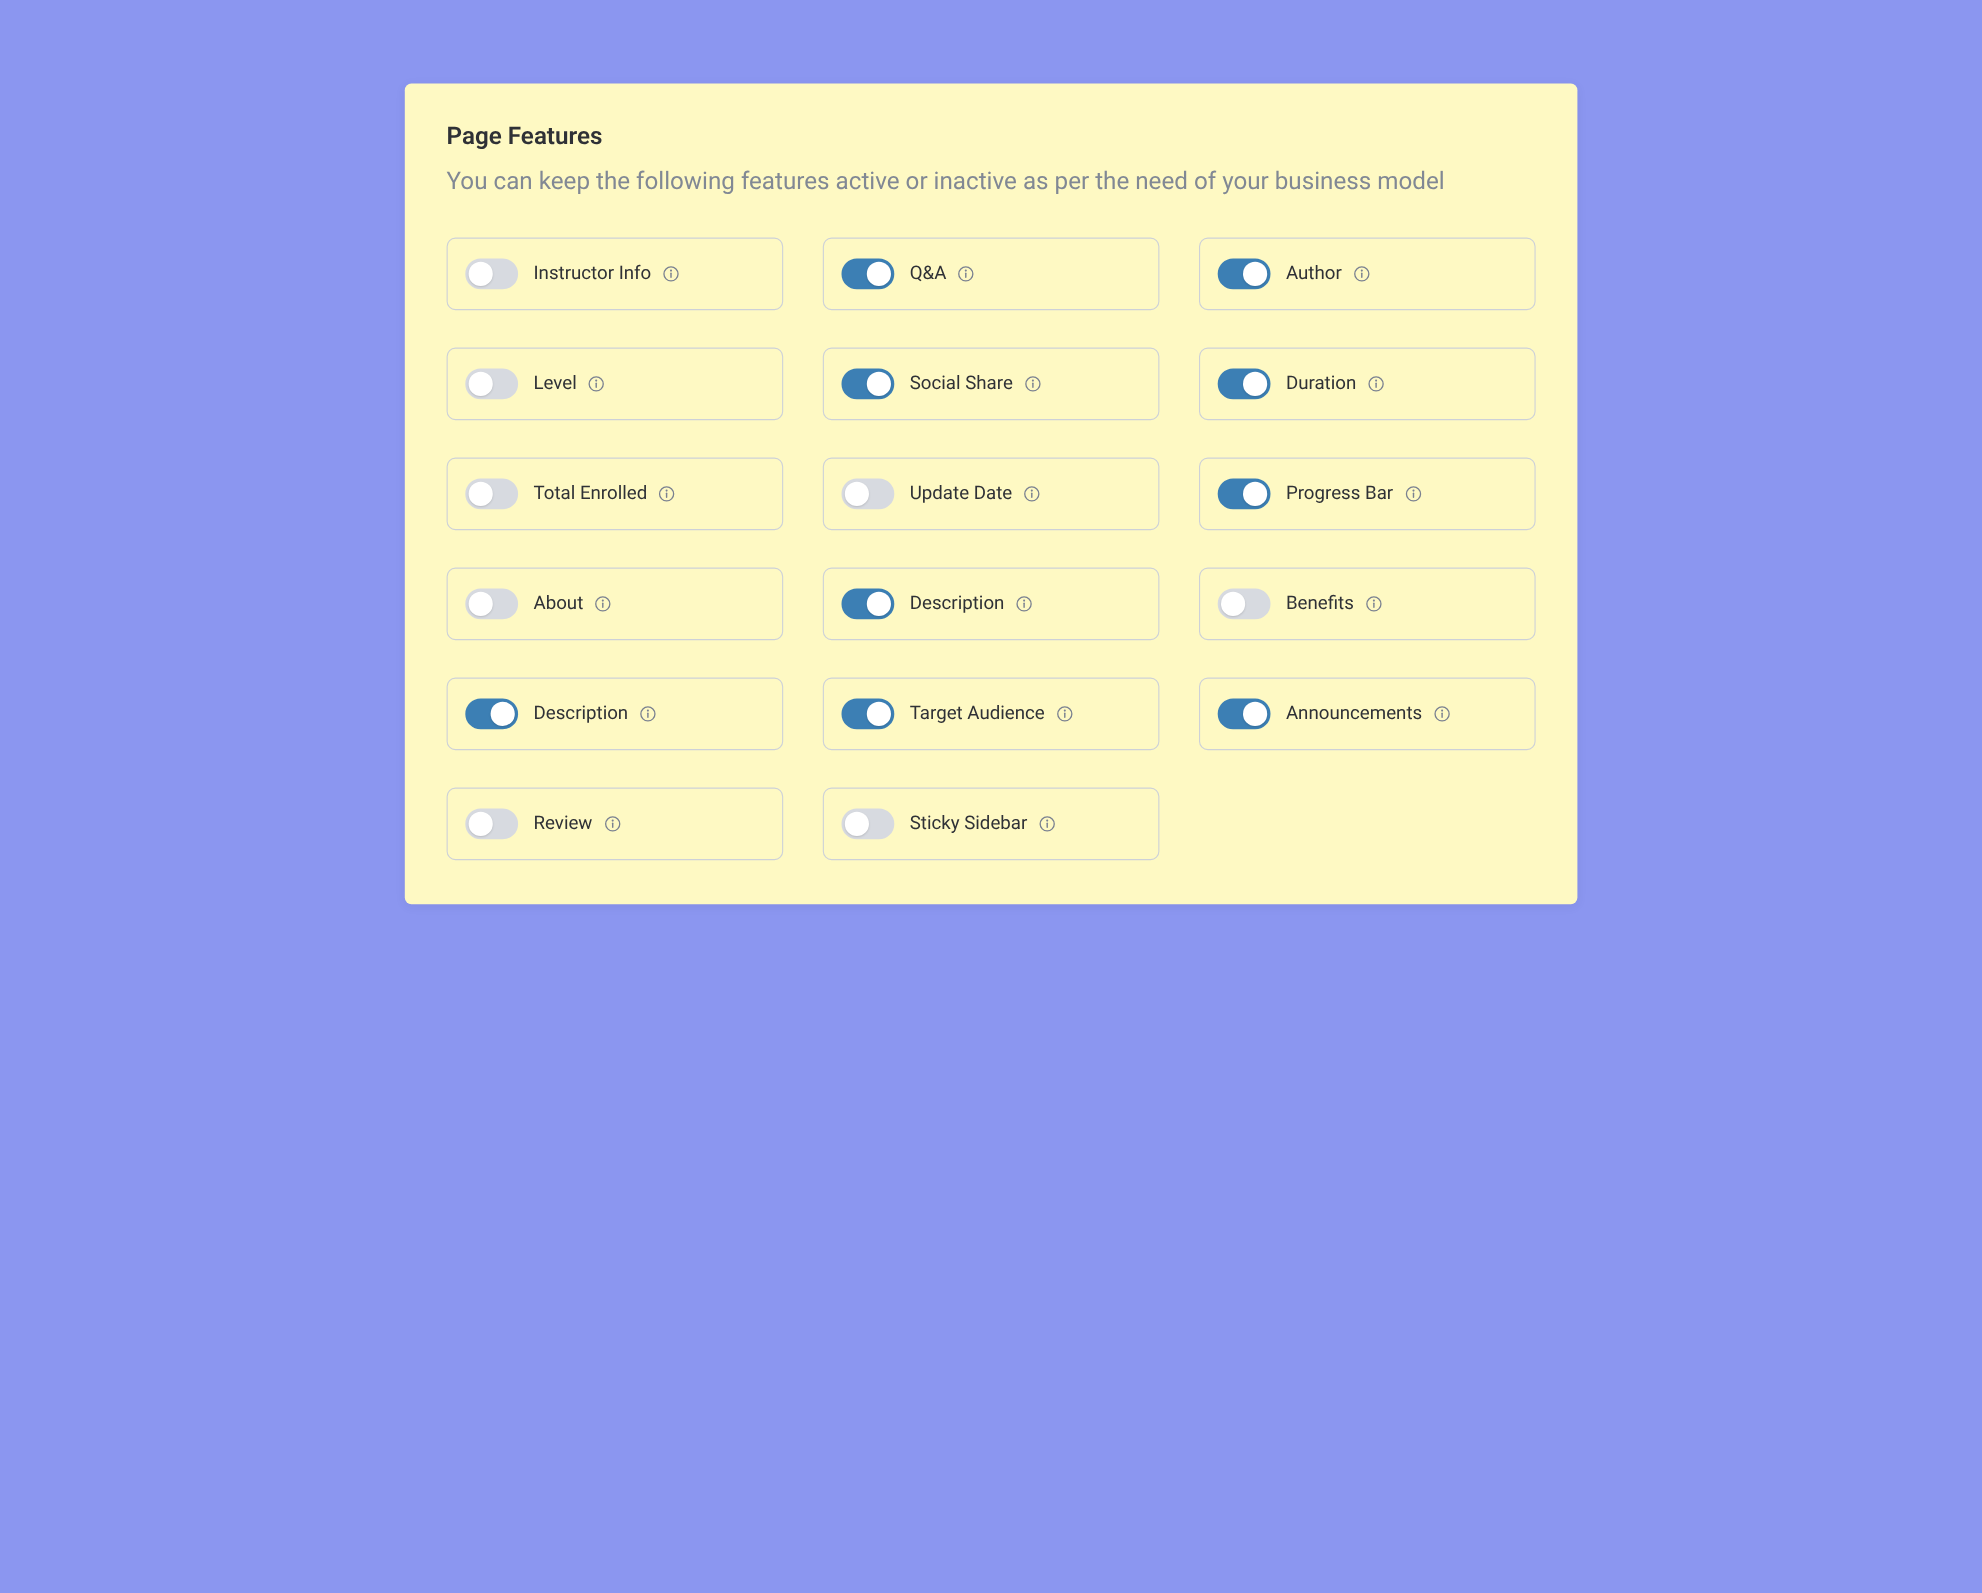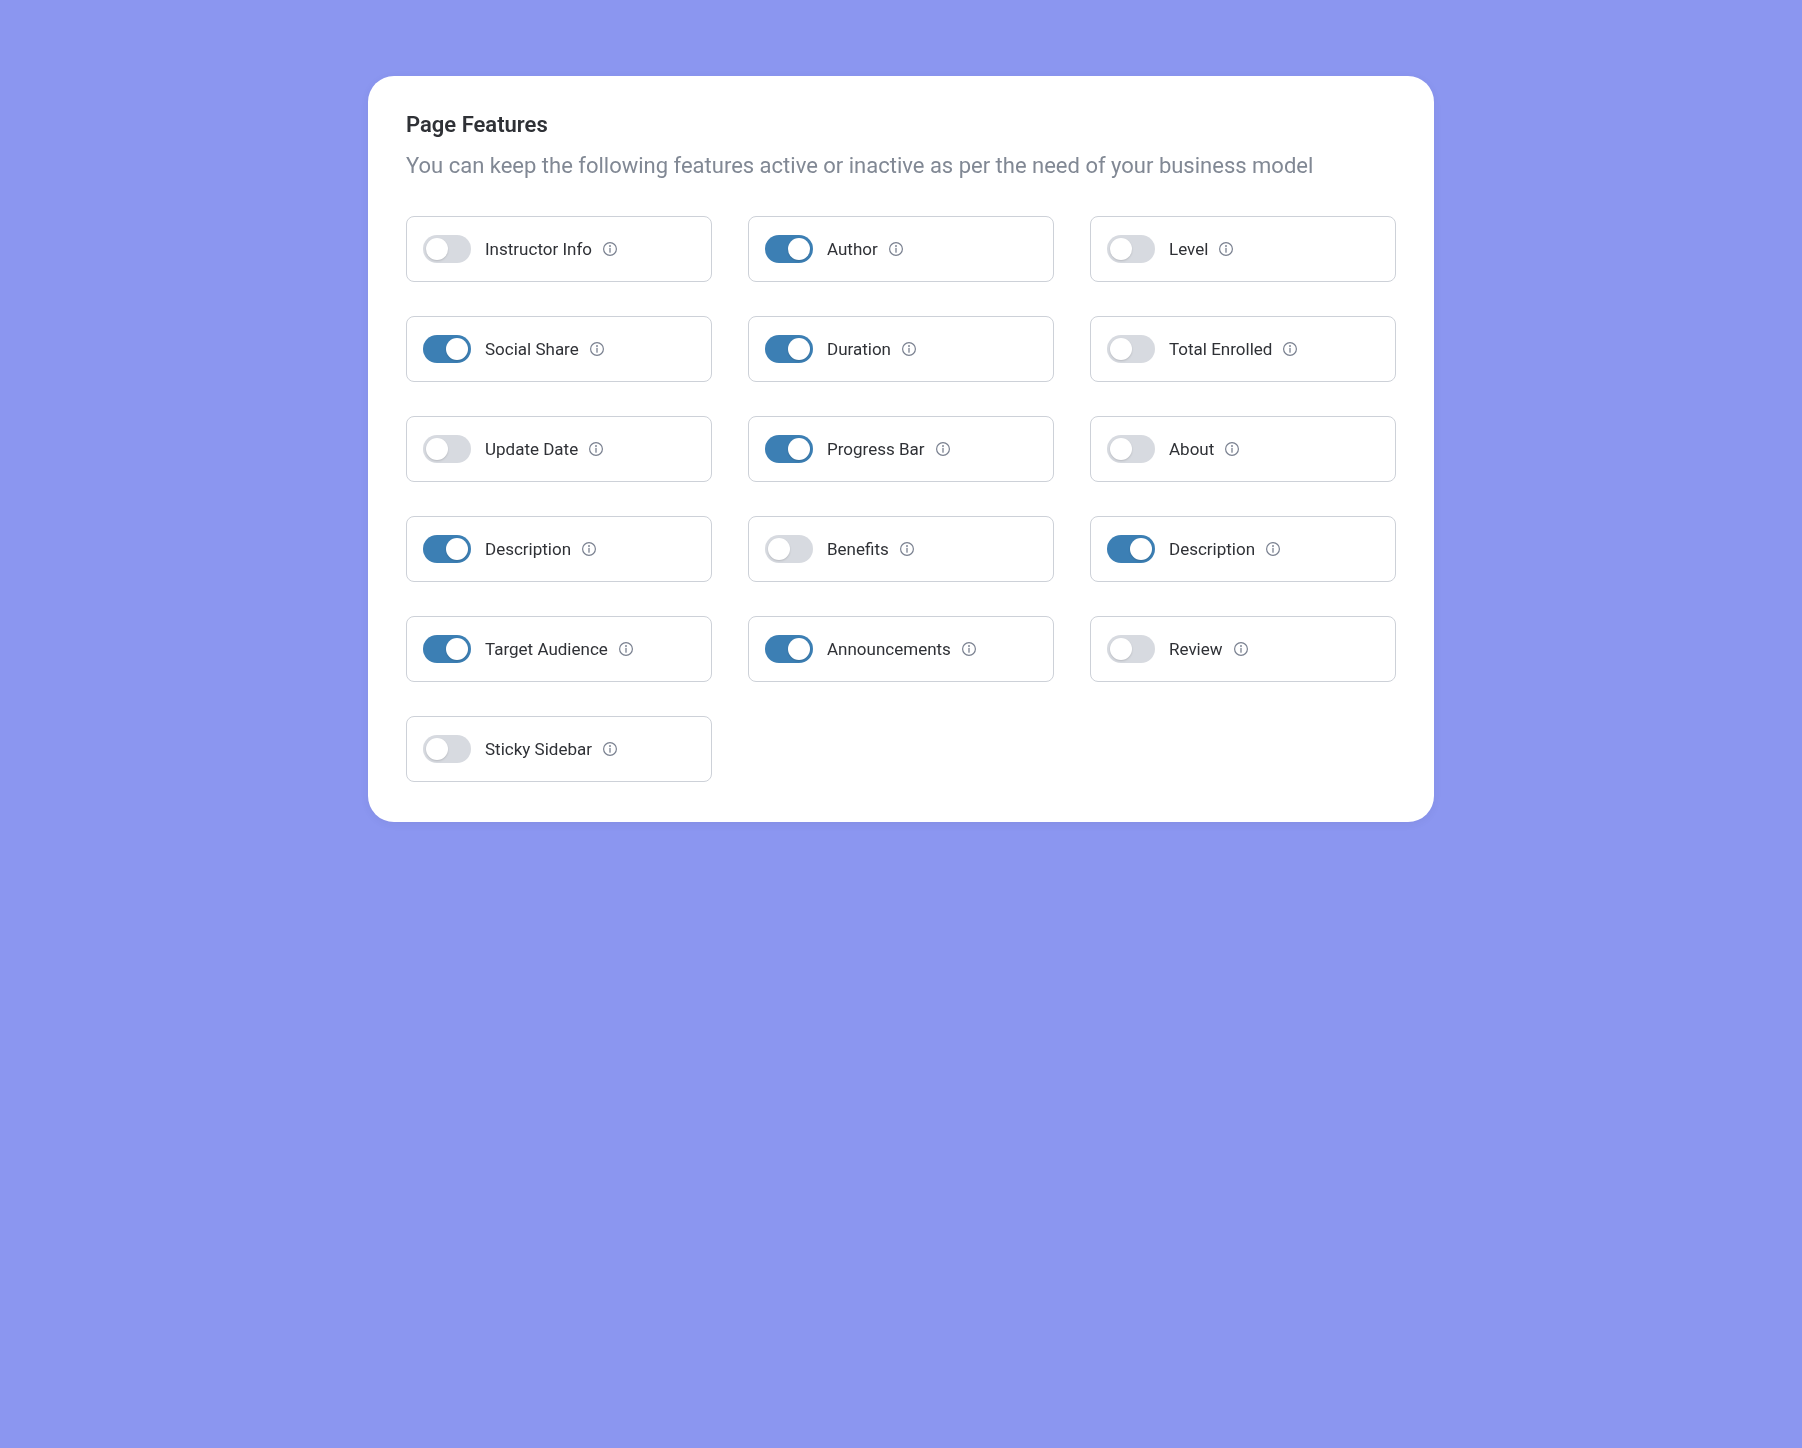--- a/index.html
+++ b/index.html
@@ -3,22 +3,22 @@
 <meta charset="utf-8">
 <style>
   * { box-sizing: border-box; margin: 0; padding: 0; }
   body {
     background: #8b96f0;
     font-family: -apple-system, BlinkMacSystemFont, "Segoe UI", Roboto, Helvetica, Arial, sans-serif;
     padding: 76px;
     min-height: 100vh;
   }
   .panel {
-    background: #ffffff;
-    border-radius: 26px;
+    background: #fef9c3;
+    border-radius: 6px;
     padding: 36px 38px 40px 38px;
     box-shadow: 0 2px 10px rgba(0,0,0,0.05);
     max-width: 1066px;
     margin: 0 auto;
   }
   .panel-title {
     font-size: 22px;
     font-weight: 600;
     color: #2f3136;
     margin-bottom: 16px;
@@ -95,20 +95,33 @@
             <circle cx="8" cy="8" r="6.4" stroke="#7a8190" stroke-width="1.2"></circle>
             <circle cx="8" cy="5" r="0.95" fill="#7a8190"></circle>
             <rect x="7.35" y="6.8" width="1.3" height="5" rx="0.65" fill="#7a8190"></rect>
           </svg>
         </span>
       </div>
       <div class="feature-card">
         <div class="toggle on">
           <div class="knob"></div>
         </div>
+        <span class="feature-label">Q&amp;A</span>
+        <span class="info-icon">
+          <svg width="16" height="16" viewBox="0 0 16 16" fill="none">
+            <circle cx="8" cy="8" r="6.4" stroke="#7a8190" stroke-width="1.2"></circle>
+            <circle cx="8" cy="5" r="0.95" fill="#7a8190"></circle>
+            <rect x="7.35" y="6.8" width="1.3" height="5" rx="0.65" fill="#7a8190"></rect>
+          </svg>
+        </span>
+      </div>
+      <div class="feature-card">
+        <div class="toggle on">
+          <div class="knob"></div>
+        </div>
         <span class="feature-label">Author</span>
         <span class="info-icon">
           <svg width="16" height="16" viewBox="0 0 16 16" fill="none">
             <circle cx="8" cy="8" r="6.4" stroke="#7a8190" stroke-width="1.2"></circle>
             <circle cx="8" cy="5" r="0.95" fill="#7a8190"></circle>
             <rect x="7.35" y="6.8" width="1.3" height="5" rx="0.65" fill="#7a8190"></rect>
           </svg>
         </span>
       </div>
       <div class="feature-card">

